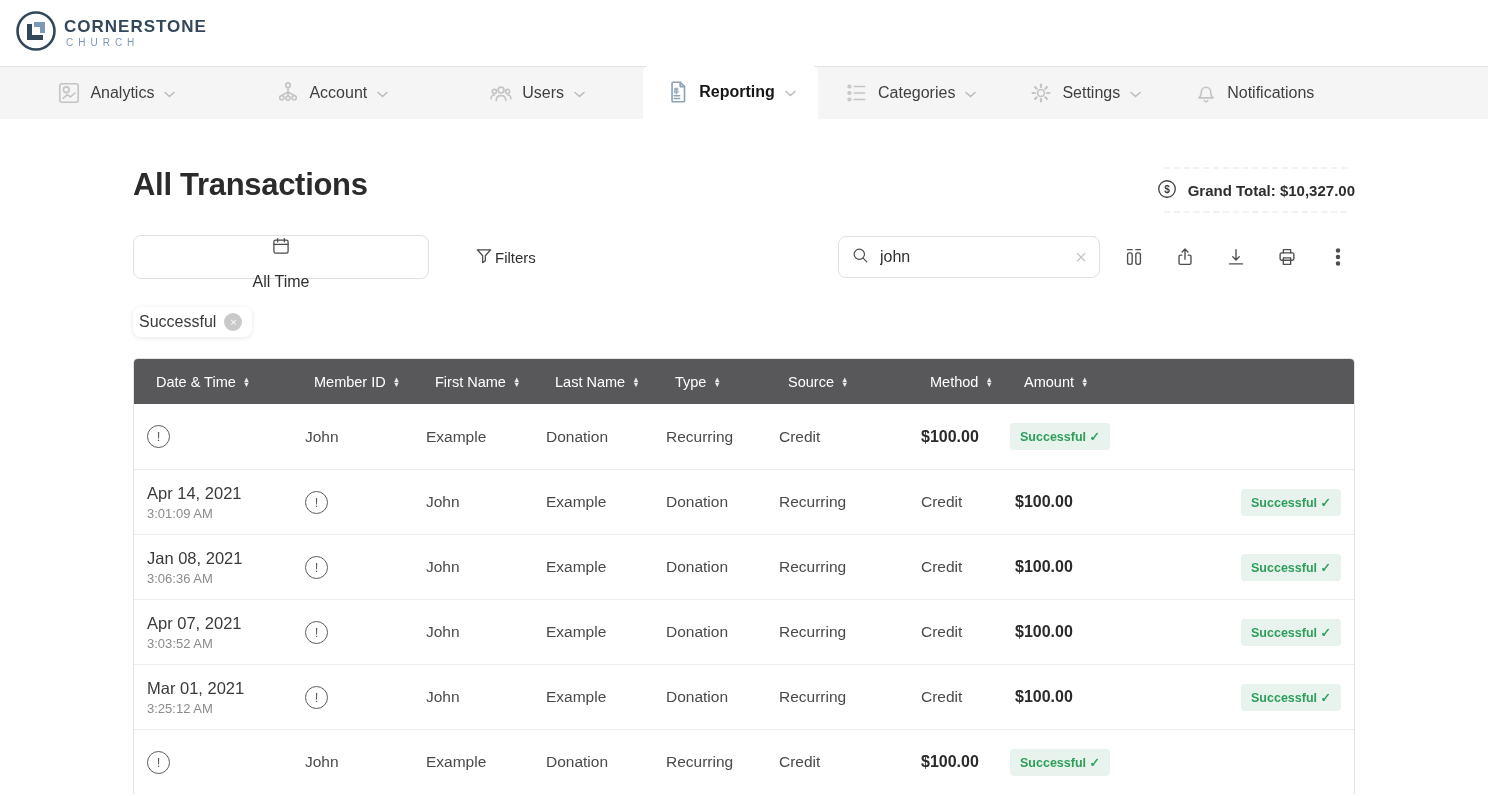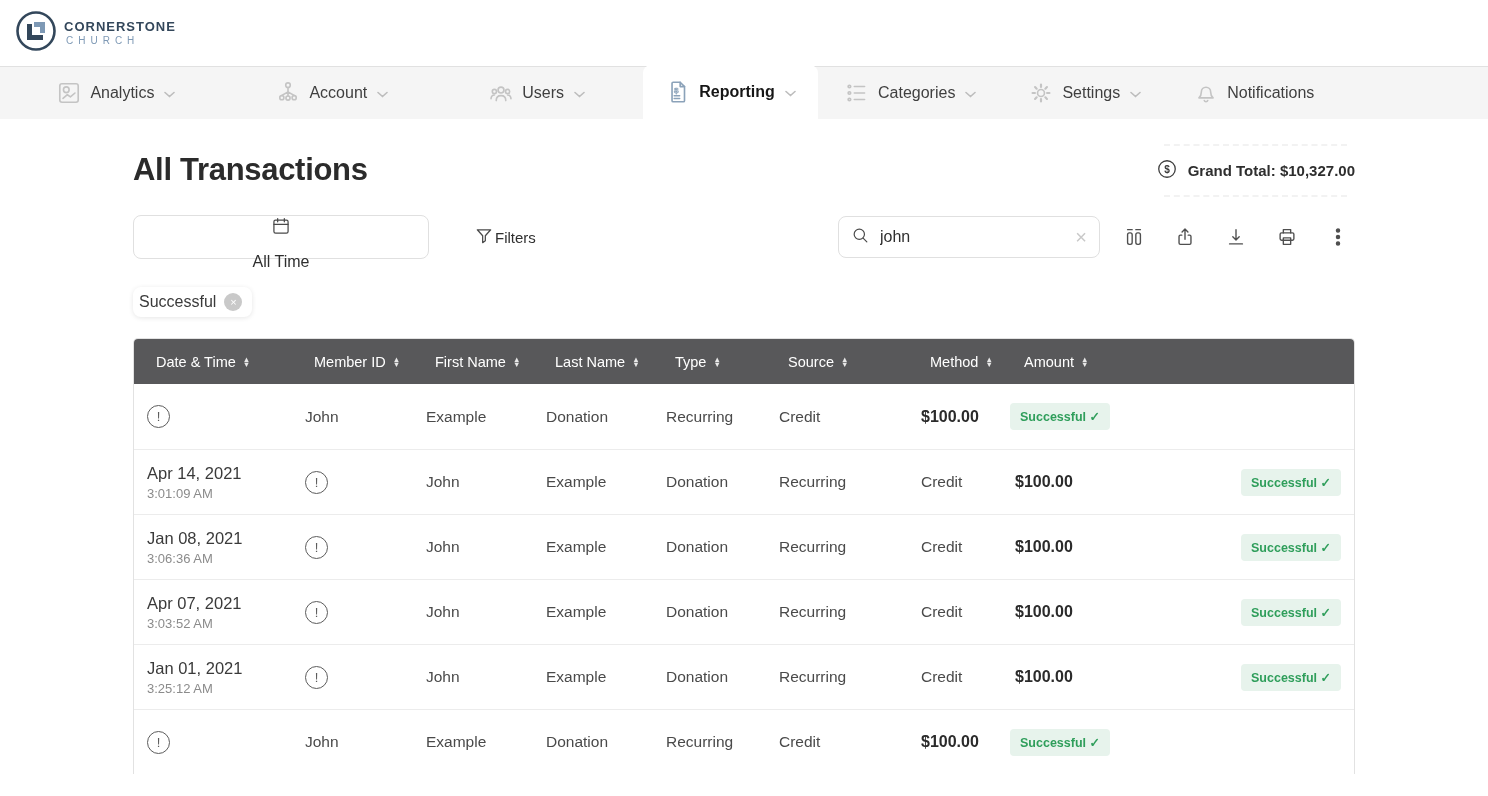--- a/index.html
+++ b/index.html
@@ -3,41 +3,41 @@
 <meta charset="utf-8">
 <style>
   * { margin:0; padding:0; box-sizing:border-box; }
   html,body { width:1488px; height:796px; overflow:hidden; background:#fff;
     font-family:"Liberation Sans", sans-serif; color:#3d3d3d; }
 
   
   .app-header { height:66px; background:#fff; display:flex; align-items:center; padding-left:14px; }
   .logo { display:flex; align-items:center; gap:6px; }
   .logo-text { line-height:1; }
-  .logo-name { font-size:13px; font-weight:bold; letter-spacing:1px; color:#33475b; }
+  .logo-name { font-size:17px; font-weight:bold; letter-spacing:1px; color:#33475b; }
   .logo-sub { font-size:10px; letter-spacing:5px; color:#7e99b5; margin-top:3px; padding-left:2px; }
 
   
   .nav-band { position:relative; height:53px; background:#f5f5f5; border-top:1px solid #e1e1e1; display:flex; }
   .nav-left { position:absolute; left:0; top:0; bottom:0; width:643px; display:flex; justify-content:flex-end; align-items:center;gap:42px; }
   .nav-tab-active { position:absolute; left:643px; top:-2px; bottom:0; width:175px; background:#fff; border-radius:8px 8px 0 0; display:flex; align-items:center; justify-content:center; }
   .nav-right { position:absolute; left:818px; right:0; top:0; bottom:0; display:flex; align-items:center; }
   .nav-item { display:flex; align-items:center; gap:8px; font-size:16px; color:#3f3f3f; cursor:pointer; margin-right:58px; white-space:nowrap; }
   .nav-right .nav-item { margin-right:0; margin-left:26px; }
   .nav-right .nav-item + .nav-item { margin-left:52px; }
   .nav-item .nicon { width:26px; height:26px; display:inline-block; }
   .nav-item .nicon svg { stroke:#c4c4c4; fill:none; stroke-width:1.5; stroke-linecap:round; stroke-linejoin:round; }
   .nav-tab-active .nav-item { margin:0; font-weight:bold; color:#161616; }
   .nav-tab-active .nicon svg { stroke:#8ba2b9; }
   .chev { margin-left:2px; }
   .chev svg { stroke:#bdbdbd; fill:none; stroke-width:1.6; stroke-linecap:round; }
 
   
   .content { padding:0 133px 0 133px; }
-  .title-row { display:flex; justify-content:space-between; align-items:center; margin-top:28px; height:46px; }
+  .title-row { display:flex; justify-content:space-between; margin-top:48px; height:46px; }
   .page-title { font-size:31px; font-weight:bold; color:#2b2b2b; letter-spacing:-0.3px; }
   .grand-total { display:flex; align-items:center; gap:10px; font-size:15px; font-weight:bold; color:#2e2e2e; position:relative; padding:14px 0; }
   .grand-total .skel { position:absolute; left:8px; right:8px; border-top:2px dashed #f2f2f2; }
   .skel-top { top:0; } .skel-bot { bottom:0; }
   .gt-icon svg { stroke:#3c3c3c; fill:none; stroke-width:1.4; }
 
   .filter-row { display:flex; align-items:center; margin-top:22px; }
   .date-select { width:296px; height:44px; border:1px solid #e0e0e0; border-radius:8px; display:flex; align-items:center; gap:13px; padding:0 14px; font-size:16px; color:#2f2f2f; background:#fff; cursor:pointer;flex-direction:column; }
   .date-select svg, .filters-btn svg { stroke:#4a4a4a; fill:none; stroke-width:1.5; stroke-linecap:round; stroke-linejoin:round; }
   .filters-btn { display:flex; align-items:center; gap:1px; font-size:15px; color:#2f2f2f; margin-left:45px; cursor:pointer; background:none; border:none; font-family:inherit; }
@@ -418,21 +418,21 @@
     <div class="td"><span>Recurring</span></div>
     <div class="td"><span>Credit</span></div>
     <div class="td td-amount"><span>$100.00</span></div>
     <div class="td td-status">
             <span class="badge"><span>Successful</span> <span>✓</span></span>
           </div>
   </div>
 
   <div class="t-grid t-row">
     <div class="td td-date">
-            <span class="d1">Jan 01, 2021</span>
+            <span class="d1">Mar 01, 2021</span>
             <span class="d2">3:25:12 AM</span>
           </div>
     <div class="td">
             <span class="alert-icon">
               <span>!</span>
             </span>
           </div>
     <div class="td"><span>John</span></div>
     <div class="td"><span>Example</span></div>
     <div class="td"><span>Donation</span></div>

